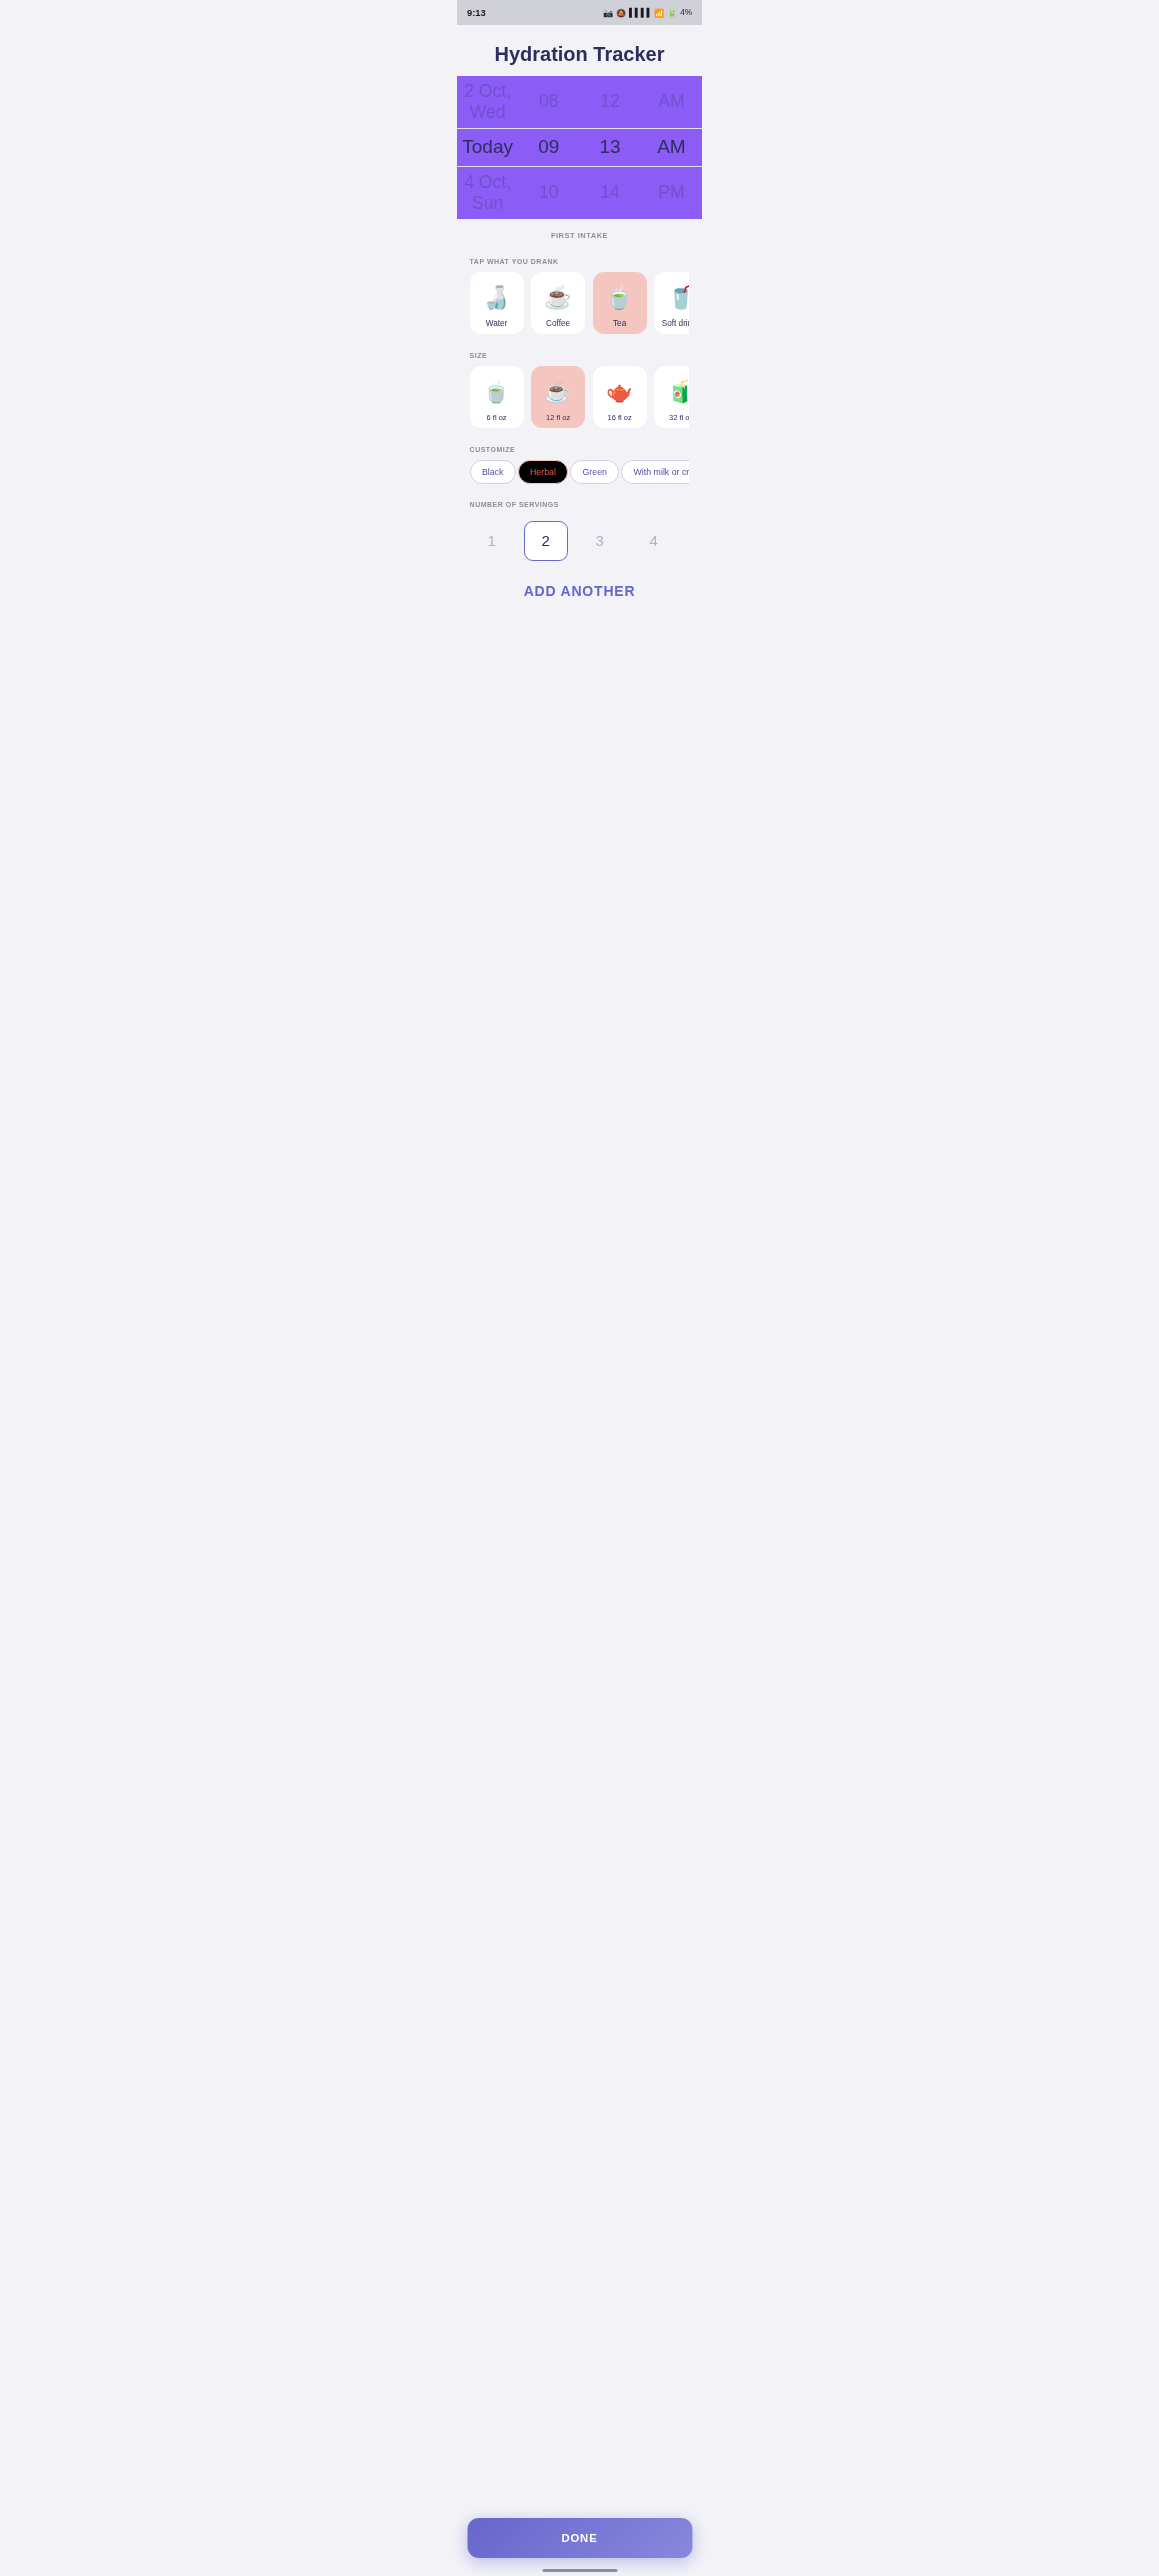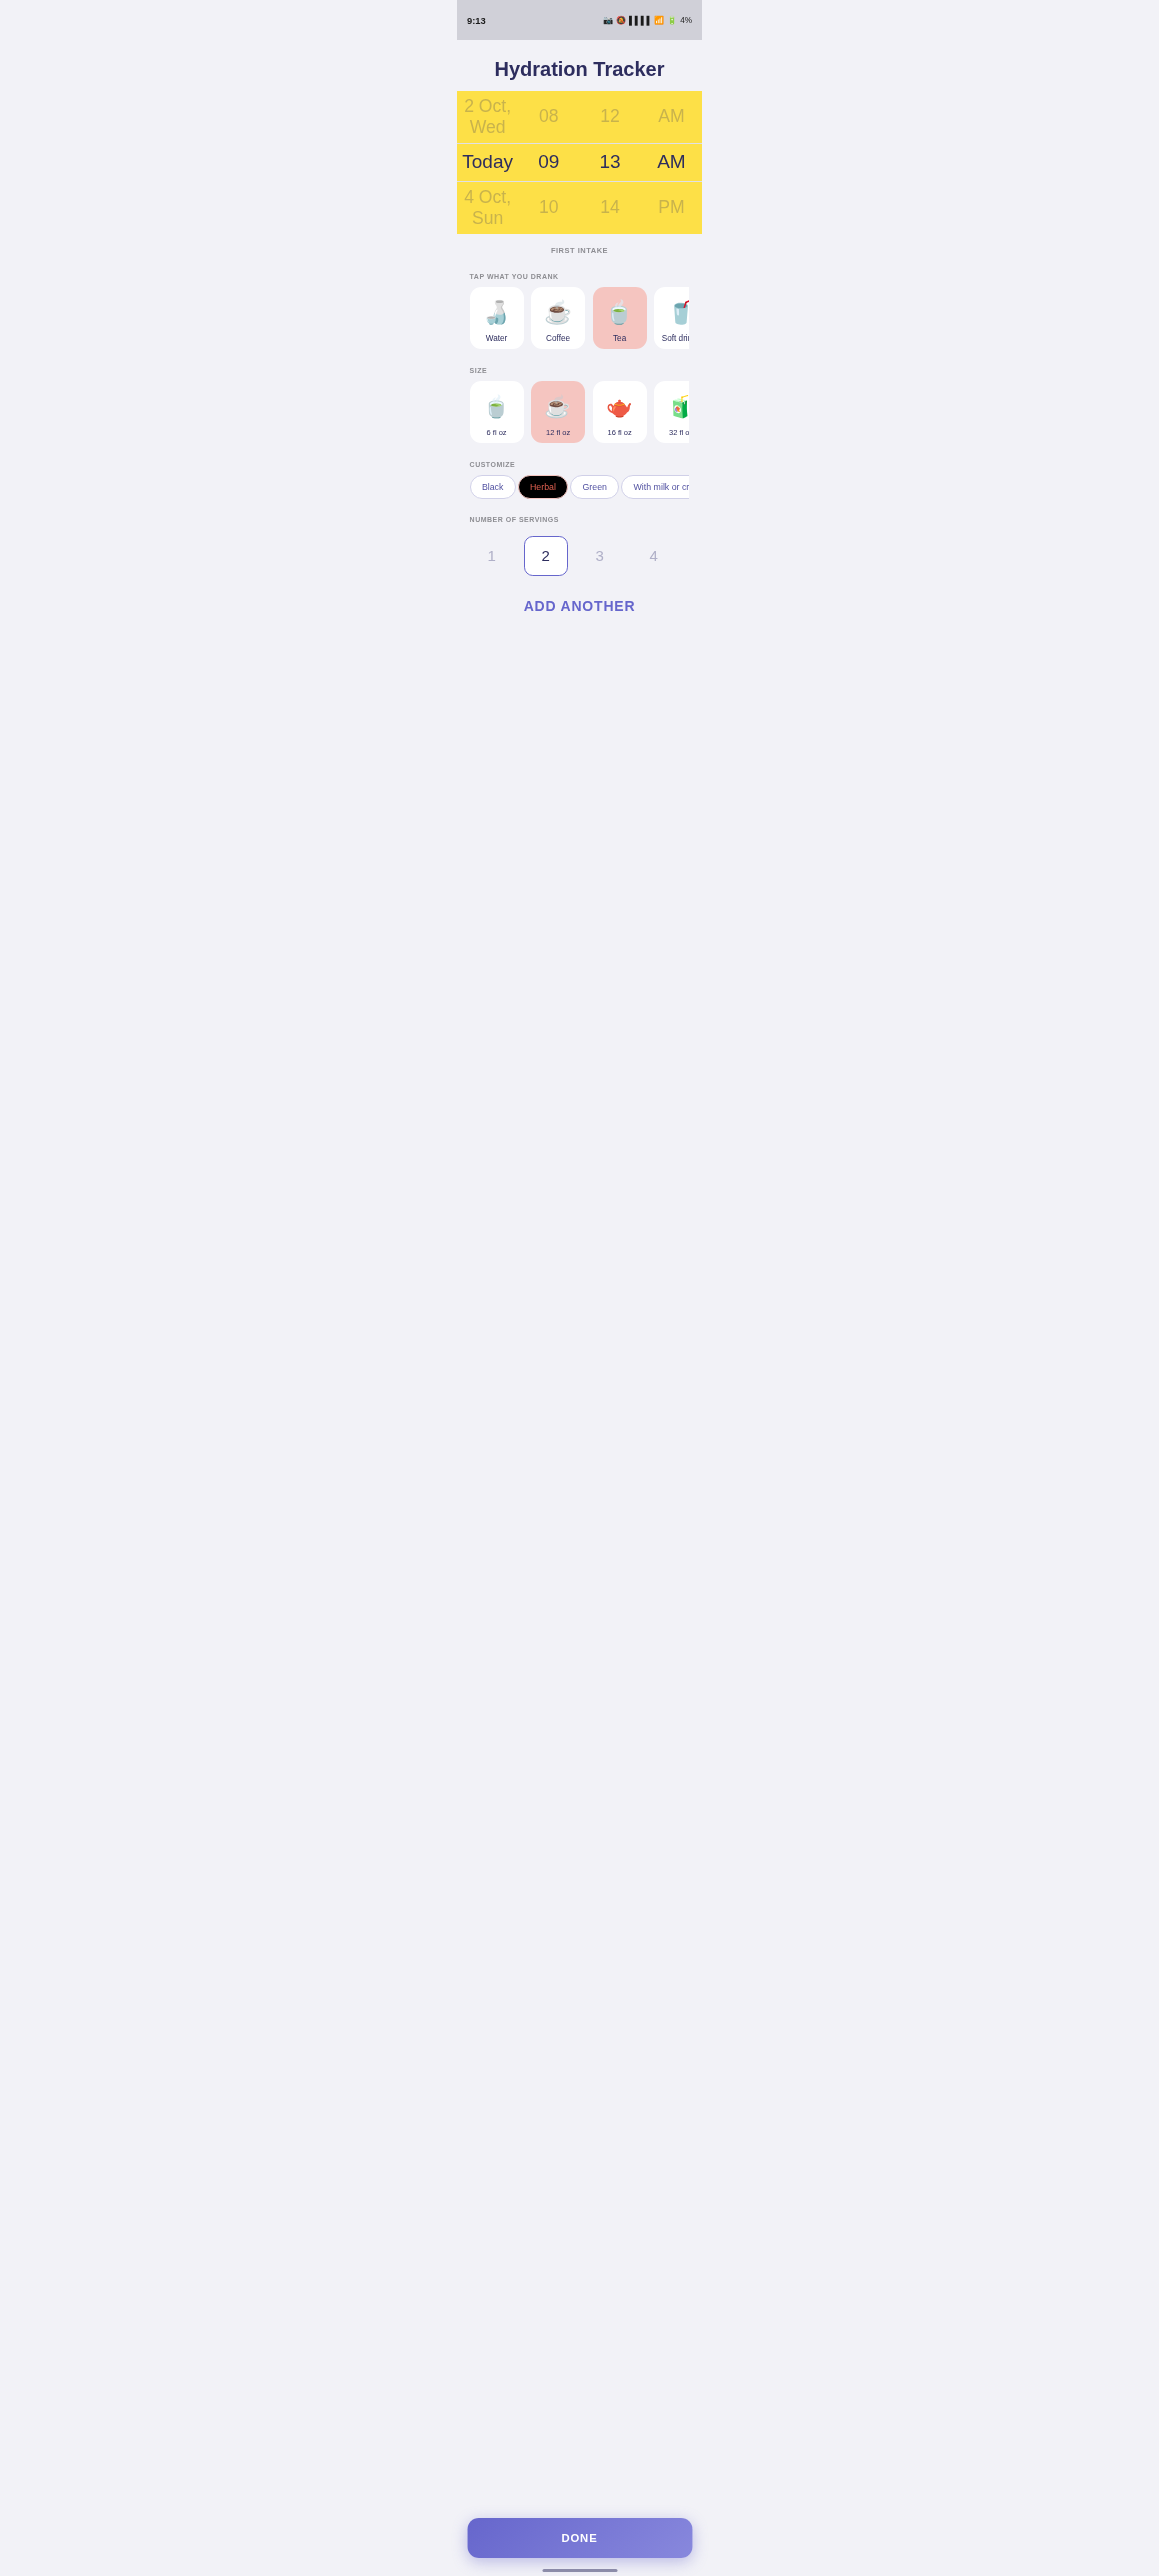--- a/index.html
+++ b/index.html
@@ -13,21 +13,21 @@
       overflow-x: hidden;
     }
 
     
     .status-bar {
       background: #d0d0d8;
       display: flex;
       justify-content: space-between;
       align-items: center;
       padding: 3.8px 10px;
-      height: 40px;
+      height: 25px;
     }
     .status-time {
       font-size: 9.4px;
       font-weight: 600;
       color: #1a1a1a;
     }
     .status-icons {
       display: flex;
       align-items: center;
       gap: 2.5px;
@@ -45,21 +45,21 @@
     .app-title {
       text-align: center;
       font-size: 20px;
       font-weight: 800;
       color: #2d2d5e;
       padding: 17.6px 12.6px 10px;
     }
 
     
     .time-picker {
-      background: #fde047;
+      background: #8b5cf6;
       border-radius: 0;
       padding: 0;
       overflow: hidden;
     }
 
     .time-picker-row {
       display: flex;
       align-items: center;
       justify-content: center;
       gap: 0;

